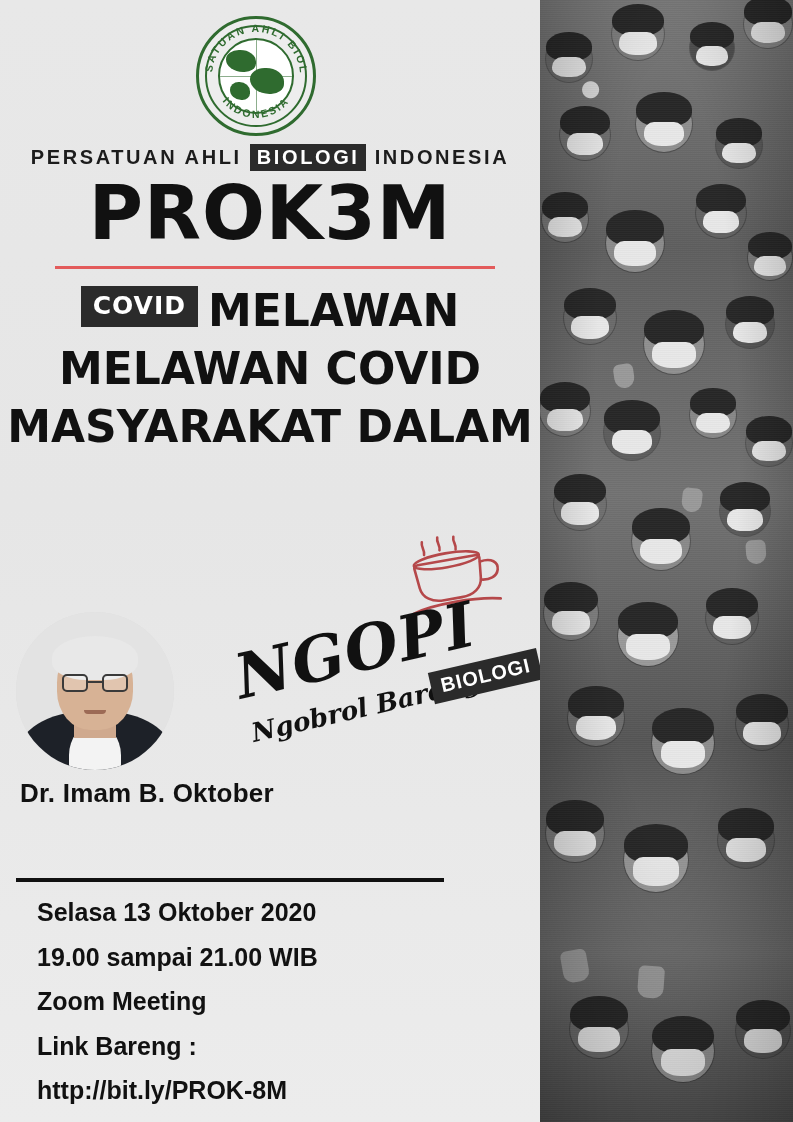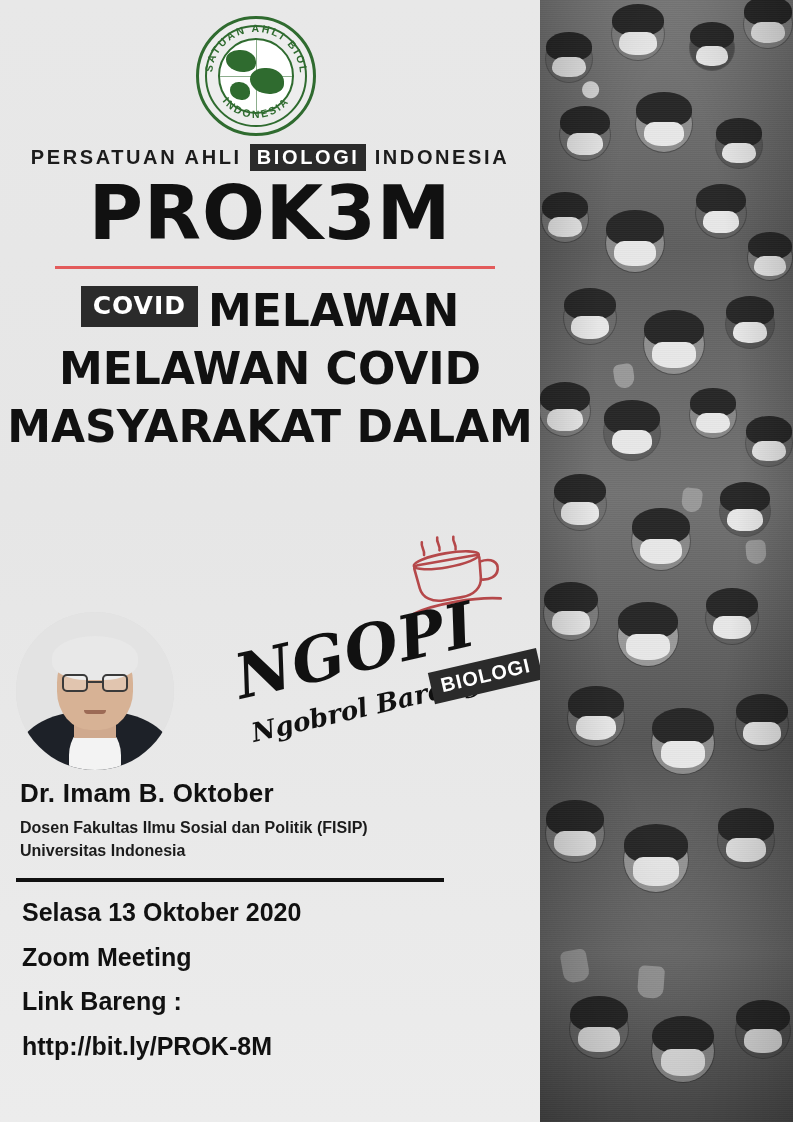--- a/index.html
+++ b/index.html
@@ -317,21 +317,21 @@
     position: absolute;
     left: 16px;
     top: 878px;
     width: 428px;
     height: 4px;
     background: #111;
   }
 
   .details {
     position: absolute;
-    left: 22px;
+    left: 37px;
     top: 890px;
     width: 500px;
     font-size: 25px;
     font-weight: bold;
     color: #111;
     line-height: 1.78;
   }
   .details div { white-space: nowrap; }
 
   
@@ -468,29 +468,26 @@
       <div class="av-hair"></div>
       <div class="av-glass">
         <div class="lens l"></div>
         <div class="bridge"></div>
         <div class="lens r"></div>
       </div>
       <div class="av-mouth"></div>
     </div>
 
     <div class="speaker-name">Dr. Imam B. Oktober</div>
-    <div class="speaker-role">
-      <div>Dosen Fakultas Ilmu Sosial dan Politik (FISIP)</div>
-      <div>Universitas Indonesia</div>
-    </div>
 
     <div class="rule2"></div>
 
     <div class="details">
       <div>Selasa 13 Oktober 2020</div>
+      <div>19.00 sampai 21.00 WIB</div>
       <div>Zoom Meeting</div>
       <div>Link Bareng :</div>
       <div>http://bit.ly/PROK-8M</div>
     </div>
   </div>
 
   <div class="photo">
     <div class="crowd-bg"></div>
 
     <div class="p" style="left:6px;  top:36px;  width:46px; height:46px;">

